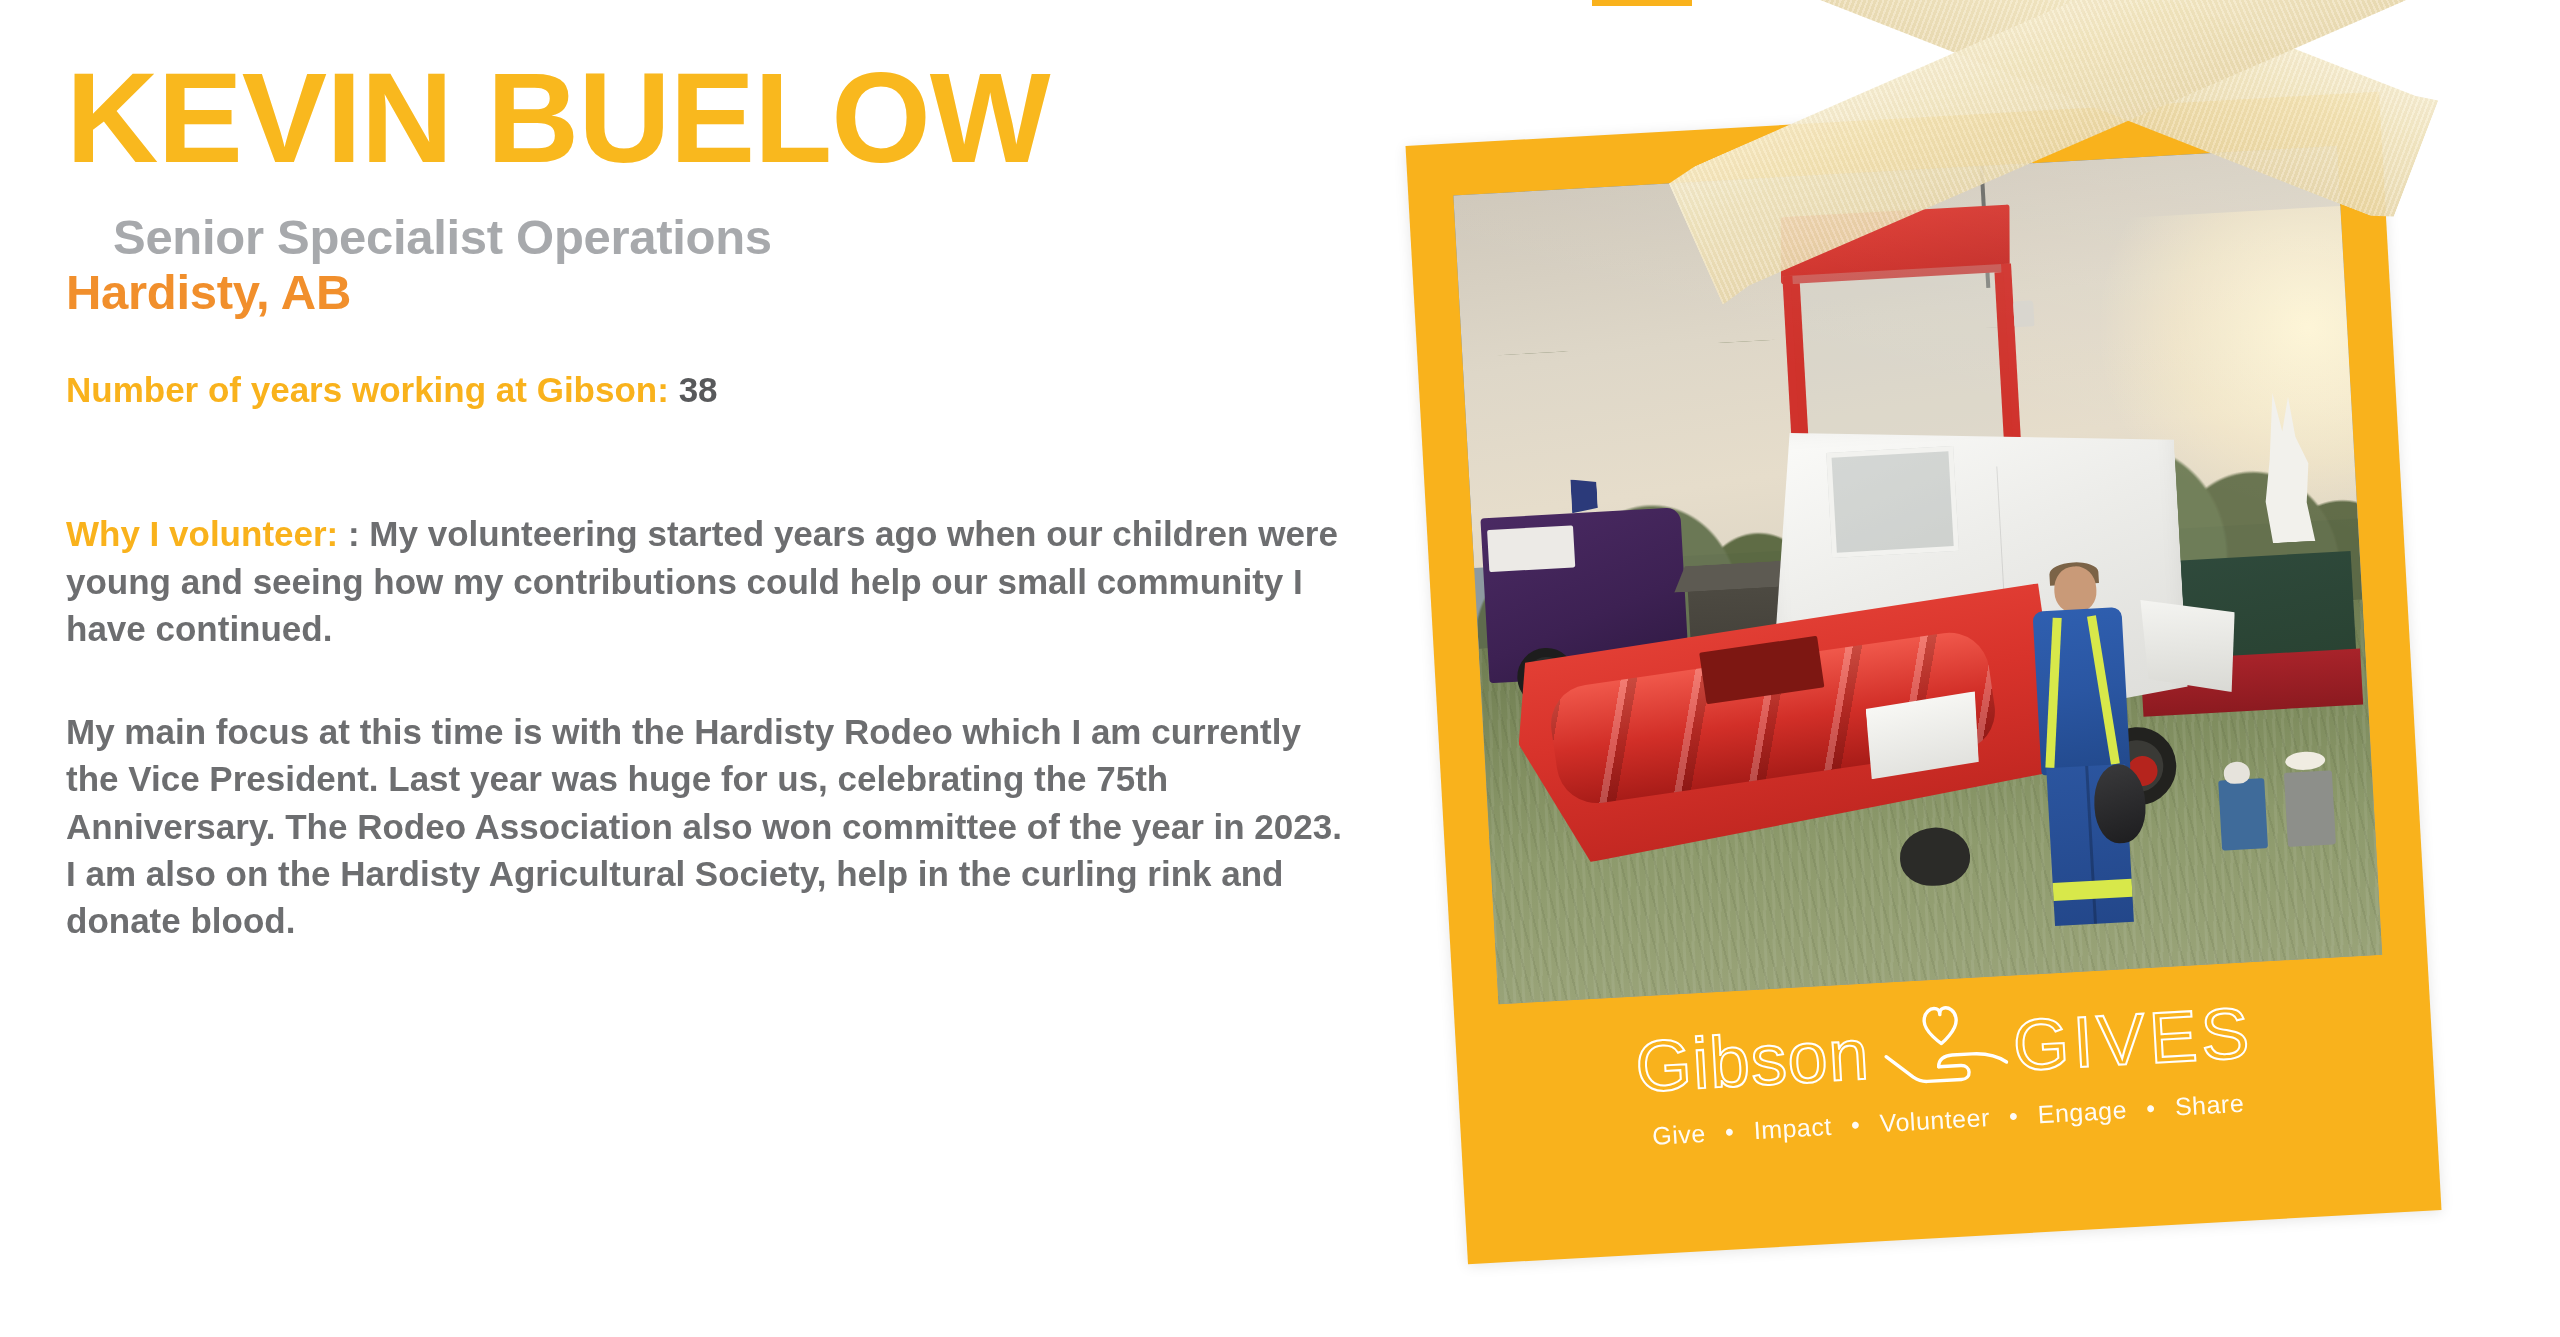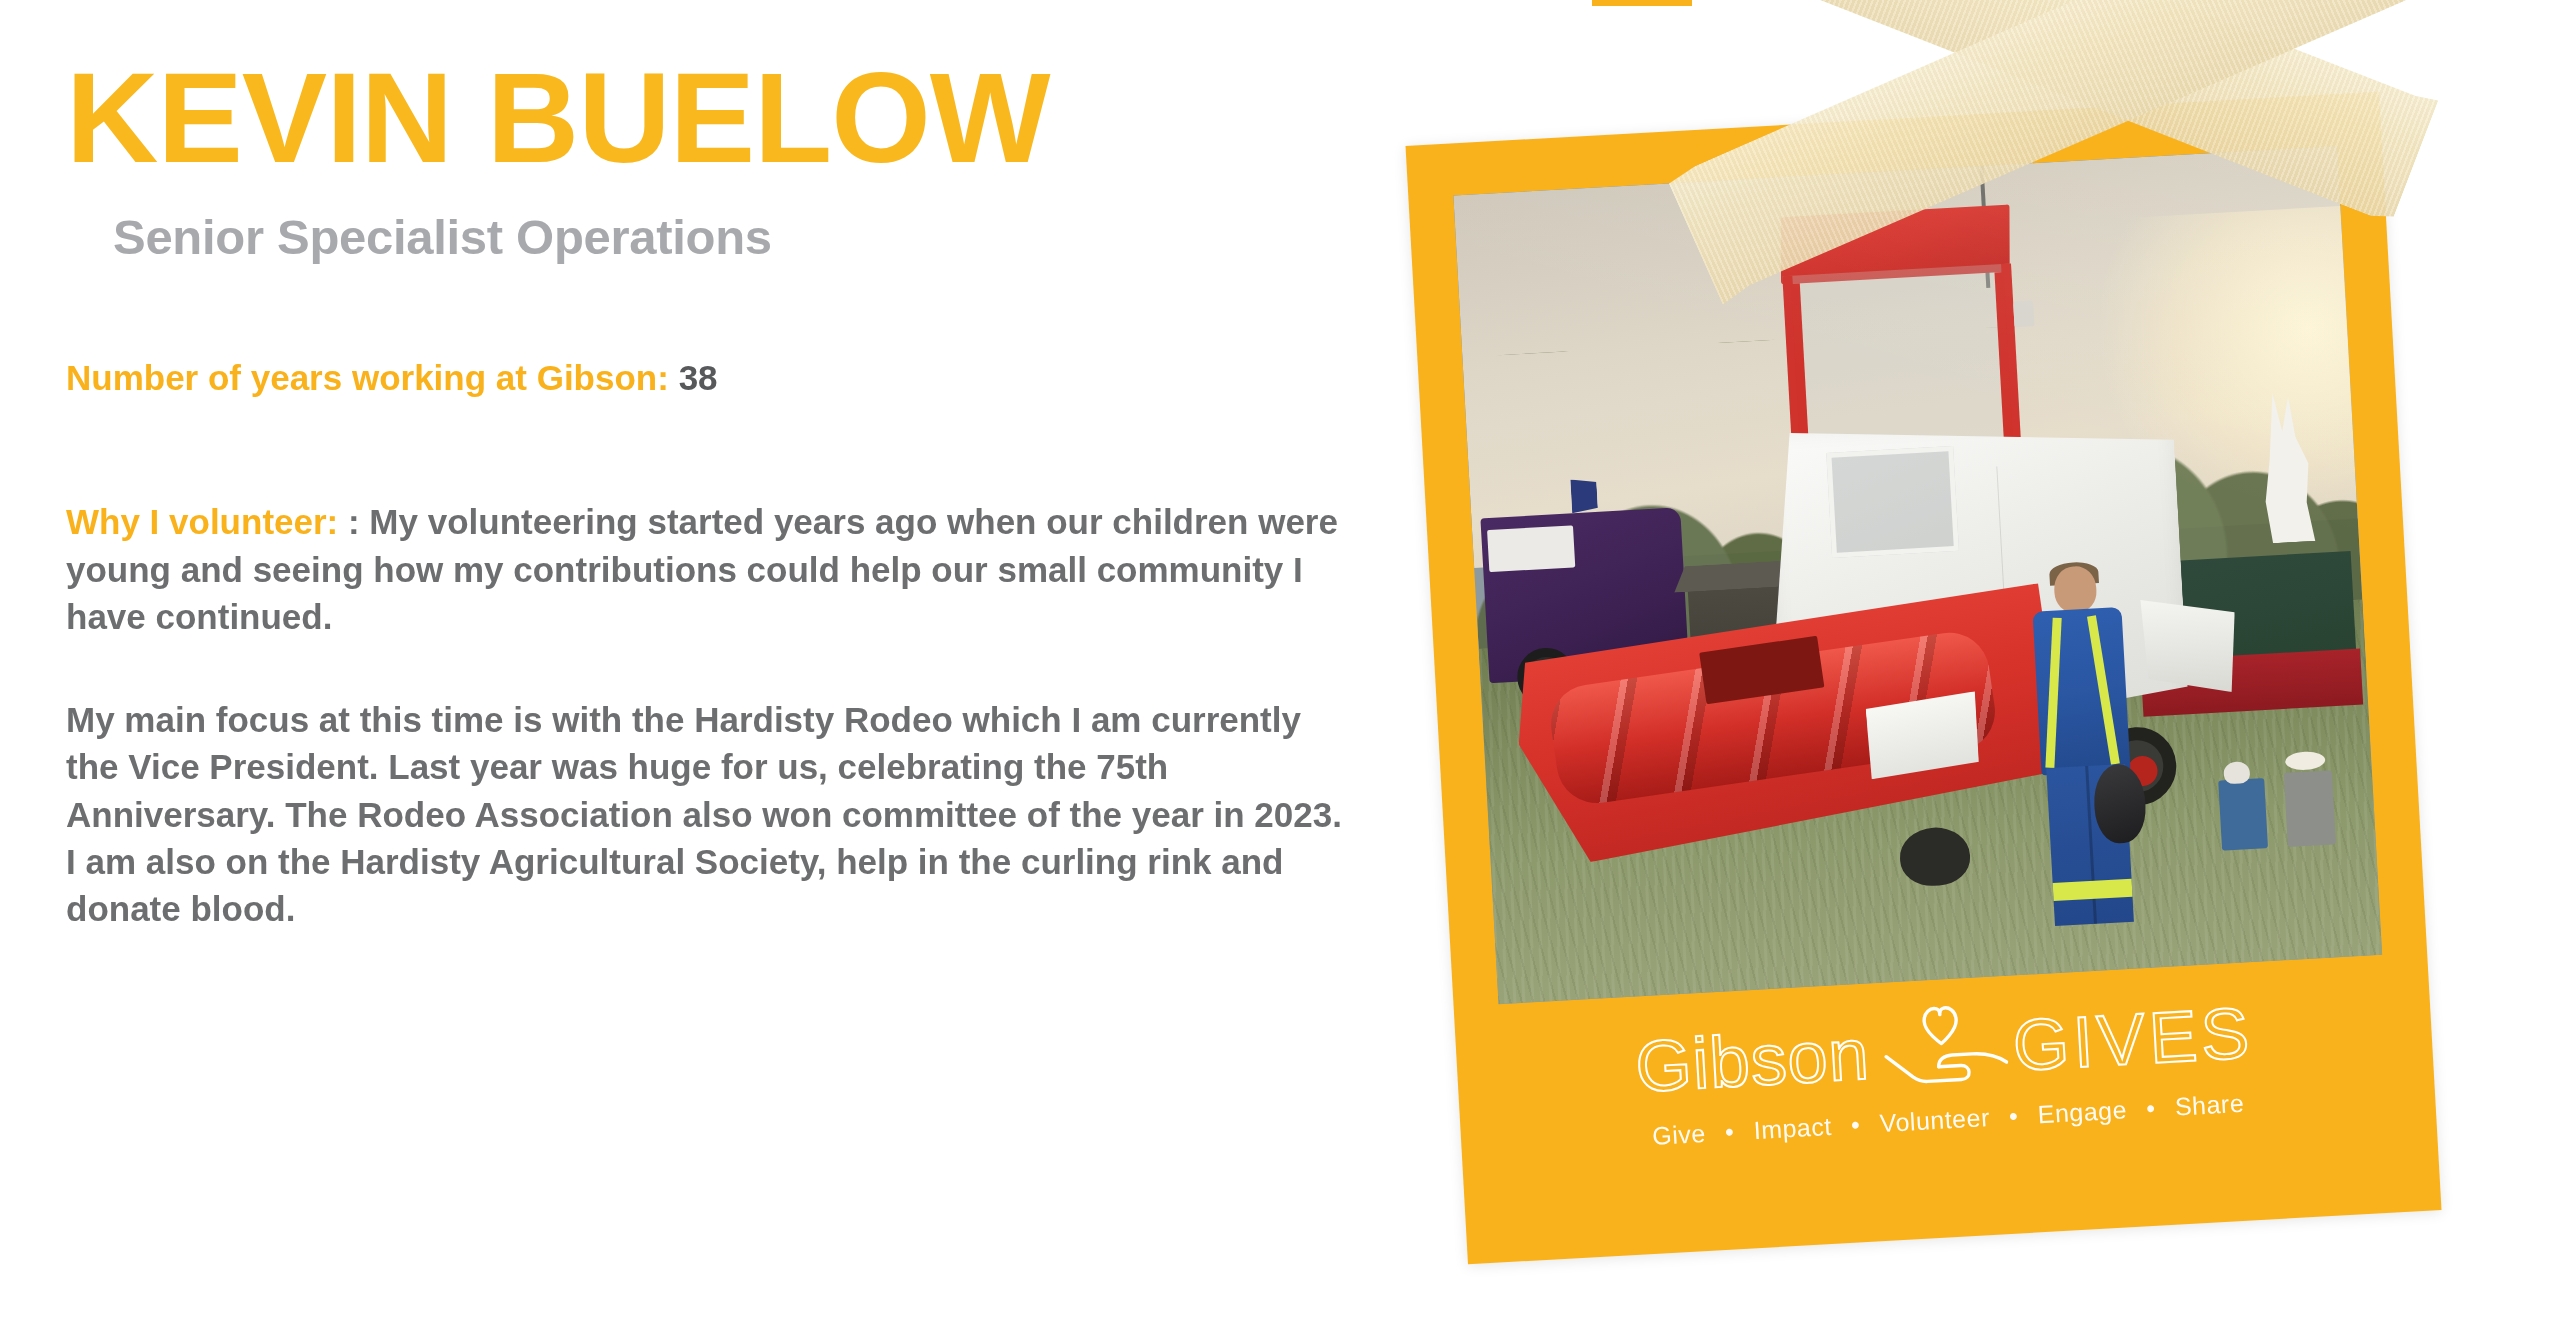--- a/index.html
+++ b/index.html
@@ -65,21 +65,21 @@
   .stat-line {
     font-size: 35px;
     font-weight: bold;
     line-height: 1.3;
     color: #58595B;
   }
 
   .stat-line .stat-label { color: #F9B21C; }
   .stat-line .stat-value { color: #58595B; }
 
-  .stat-years  { margin-top: 90px; }
+  .stat-years  { margin-top: 47px; }
   .stat-hours  { margin-top: 98px; }
 
   .why-block {
     margin-top: 98px;
     font-size: 35px;
     font-weight: bold;
     line-height: 1.35;
     color: #6D6E70;
     width: 1290px;
   }
@@ -400,20 +400,21 @@
 <body>
 
 <div class="slide">
 
   <div class="content-col">
 
     <h1 class="person-name">KEVIN BUELOW</h1>
 
     <div class="person-role">Senior Specialist Operations</div>
 
+    <div class="person-location">Hardisty, AB</div>
 
     <div class="stat-line stat-years">
       <span class="stat-label">Number of years working at Gibson:</span>
       <span class="stat-value">38</span>
     </div>
 
 
     <p class="why-block">
       <span class="why-label">Why I volunteer:</span>
       <span class="why-text">: My volunteering started years ago when our children were young and seeing how my contributions could help our small community I have continued.</span>

